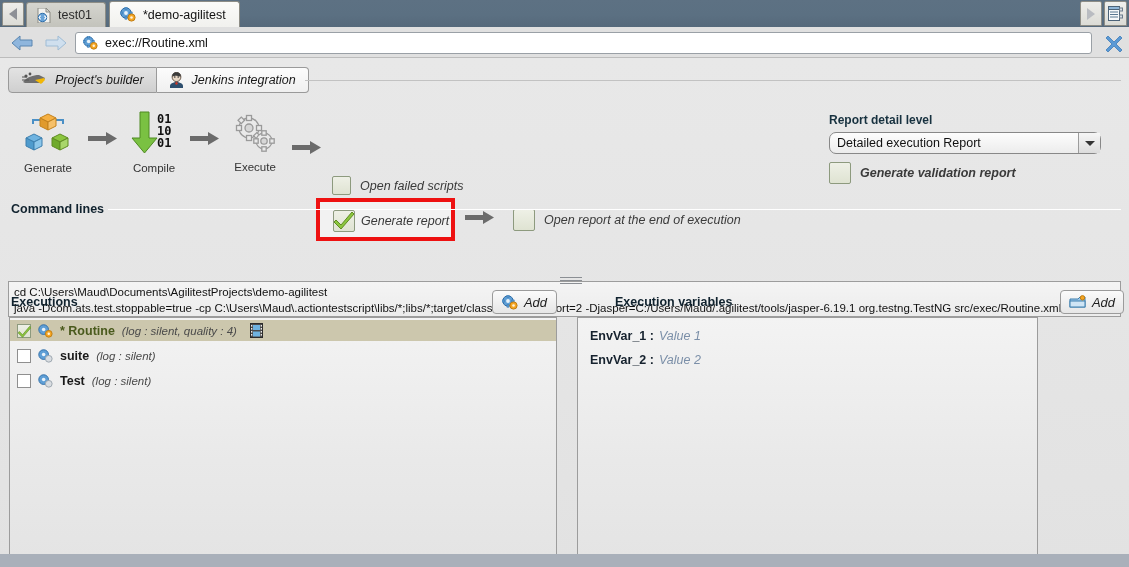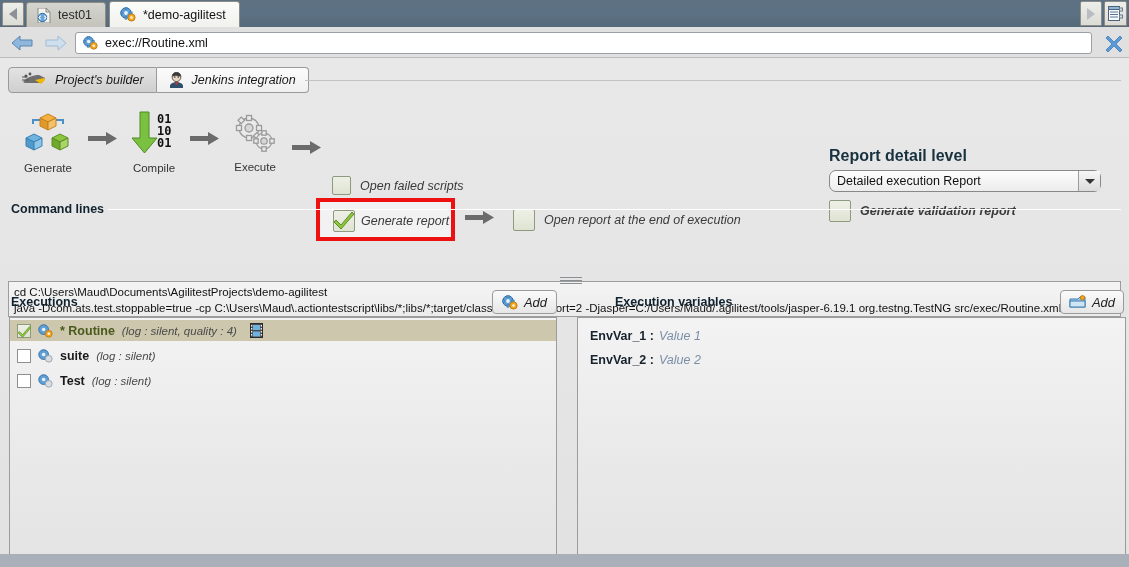--- a/index.html
+++ b/index.html
@@ -101,21 +101,21 @@
     border:1px solid #8d9a7e; border-radius:2px; position:relative;
   }
   .chk.big { width:22px; height:22px; }
   .opt-row { position:absolute; display:flex; align-items:center; gap:9px; }
   .opt-row .txt { font-style:italic; font-size:12.5px; color:#3a3a3a; white-space:nowrap; }
 
   .redbox { position:absolute; border:4px solid #ee1111; background:#f2f2f2; }
 
   
   .rdpanel { position:absolute; left:829px; top:55px; width:288px; height:75px; }
-  .rd-title { font-weight:bold; font-size:16px; color:#17313f;margin-top:34px; }
+  .rd-title { font-weight:bold; font-size:12px; color:#17313f; }
   .rd-select {
     margin-top:5px; width:272px; height:22px;
     background: linear-gradient(to bottom,#fdfdfd 0%,#ececec 100%);
     border:1px solid #888; border-radius:7px;
     display:flex; align-items:center; justify-content:space-between;
     font-size:12.5px; color:#111; padding-left:7px;
   }
   .rd-select .caret-box {
     width:22px; height:20px; border-left:1px solid #9c9c9c;
     background: linear-gradient(to bottom,#f6f6f6 0%,#dcdcdc 100%);
@@ -493,21 +493,21 @@
     </div>
     <div class="addbtn" style="left:1060px; top:232px; width:62px;">
       <svg width="17" height="14" viewBox="0 0 17 14">
         <path d="M1 4h8l2-2h5v10H1z" fill="#9ec9ea" stroke="#3d7fae"></path>
         <rect x="1" y="6" width="15" height="6" fill="#cfe5f5" stroke="#3d7fae"></rect>
         <circle cx="13.5" cy="2.8" r="2.2" fill="#f5a623" stroke="#c07c10"></circle>
       </svg>
       <span>Add</span>
     </div>
 
-    <div class="listbox" style="left:577px; top:259px; width:549px; height:240px;">
+    <div class="listbox" style="left:577px; top:259px; width:461px; height:240px;">
       <div class="var-row" style="margin-top:6px;">
         <span class="k">EnvVar_1 :</span>
         <span class="v">Value 1</span>
       </div>
       <div class="var-row">
         <span class="k">EnvVar_2 :</span>
         <span class="v">Value 2</span>
       </div>
     </div>
 

